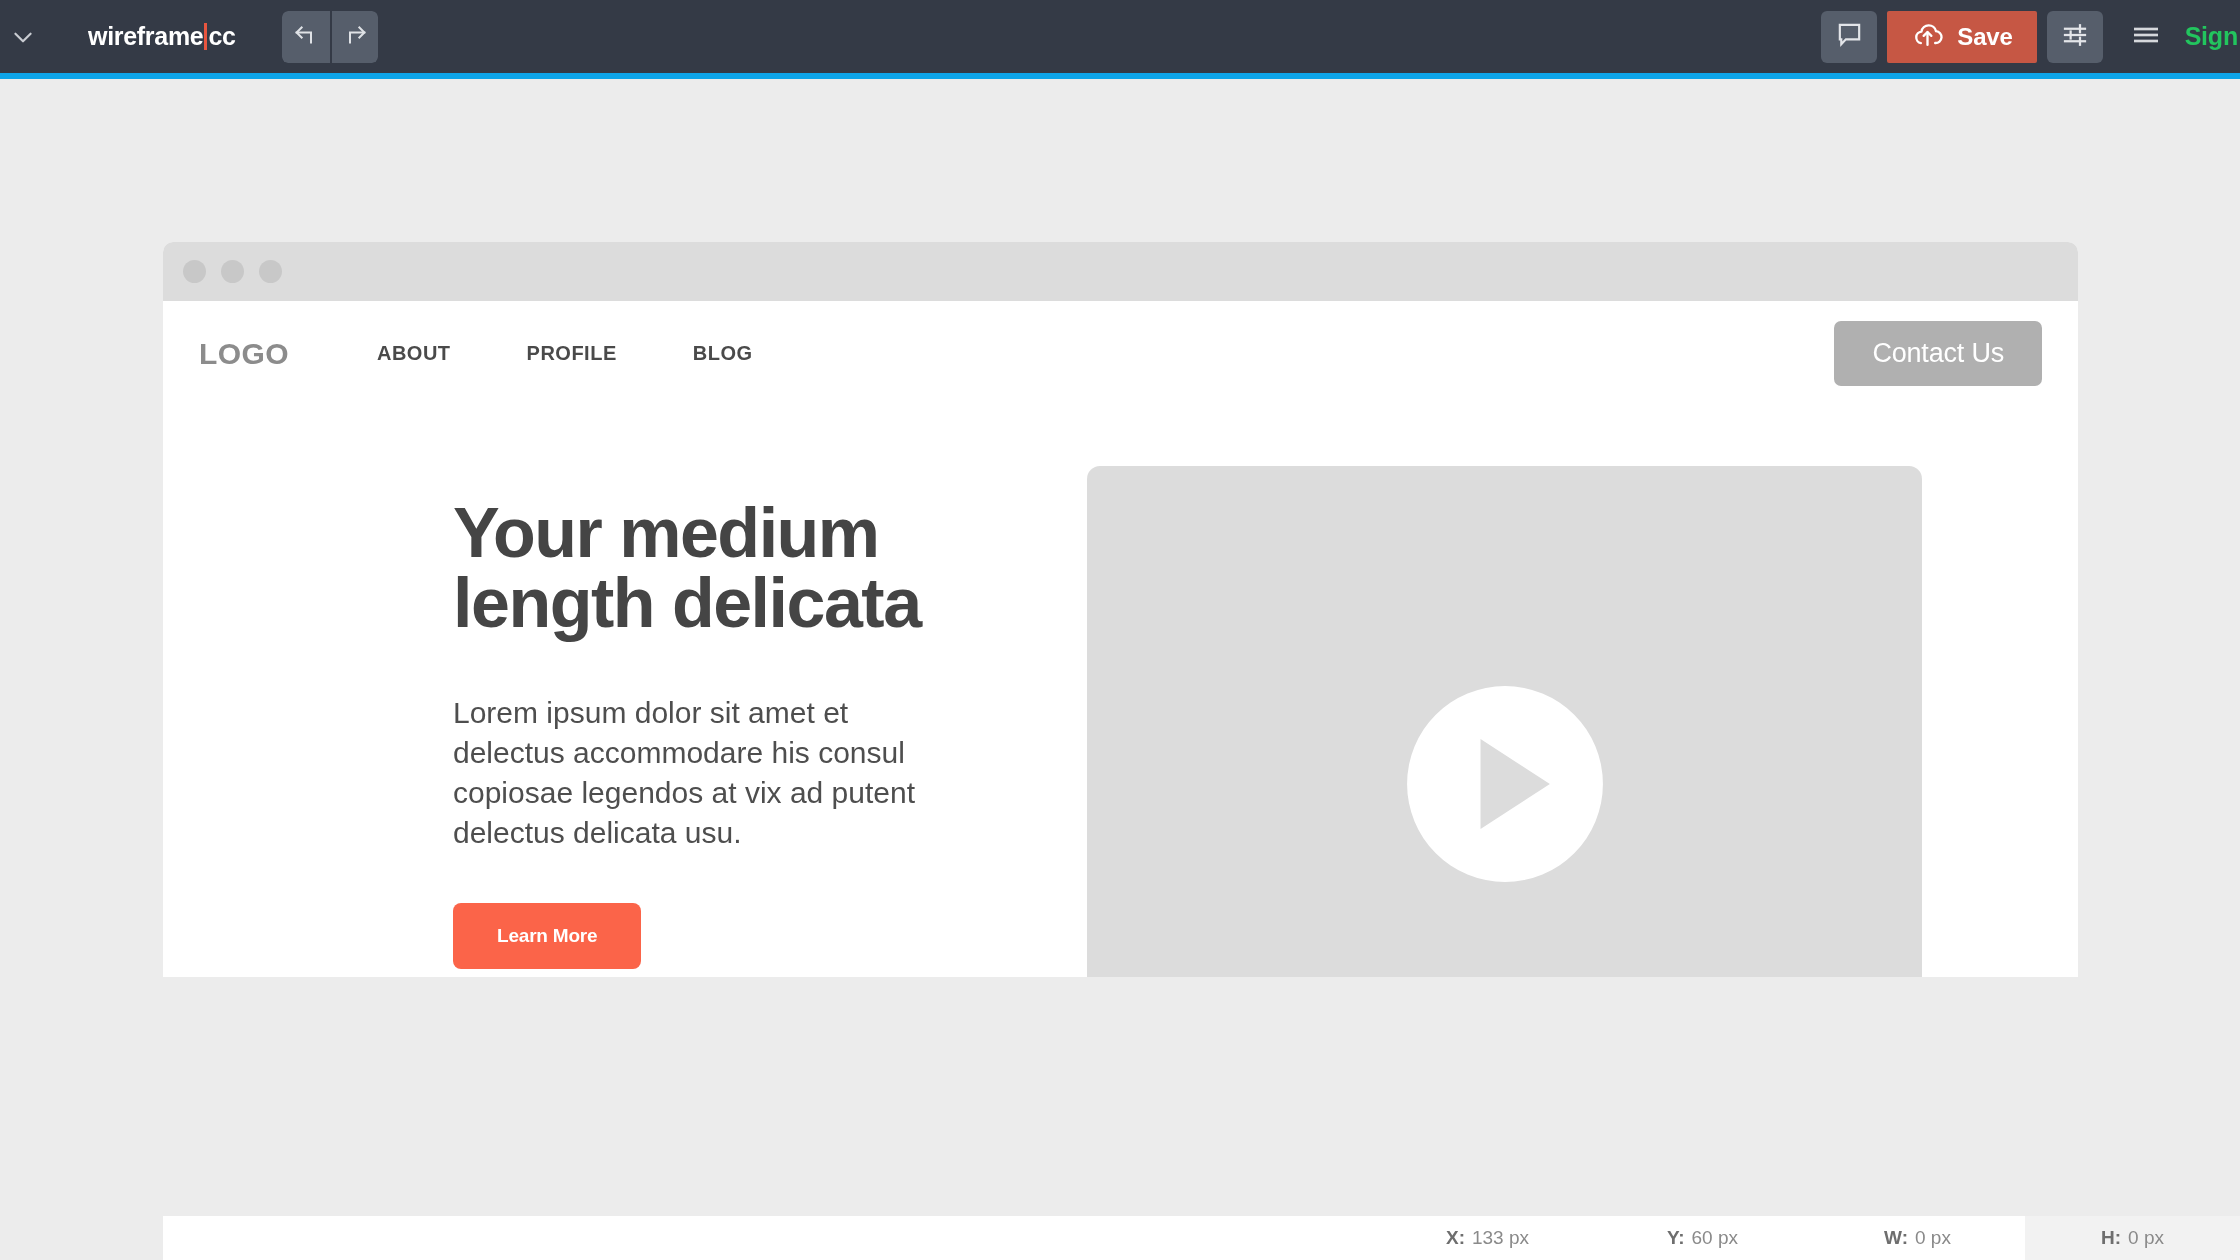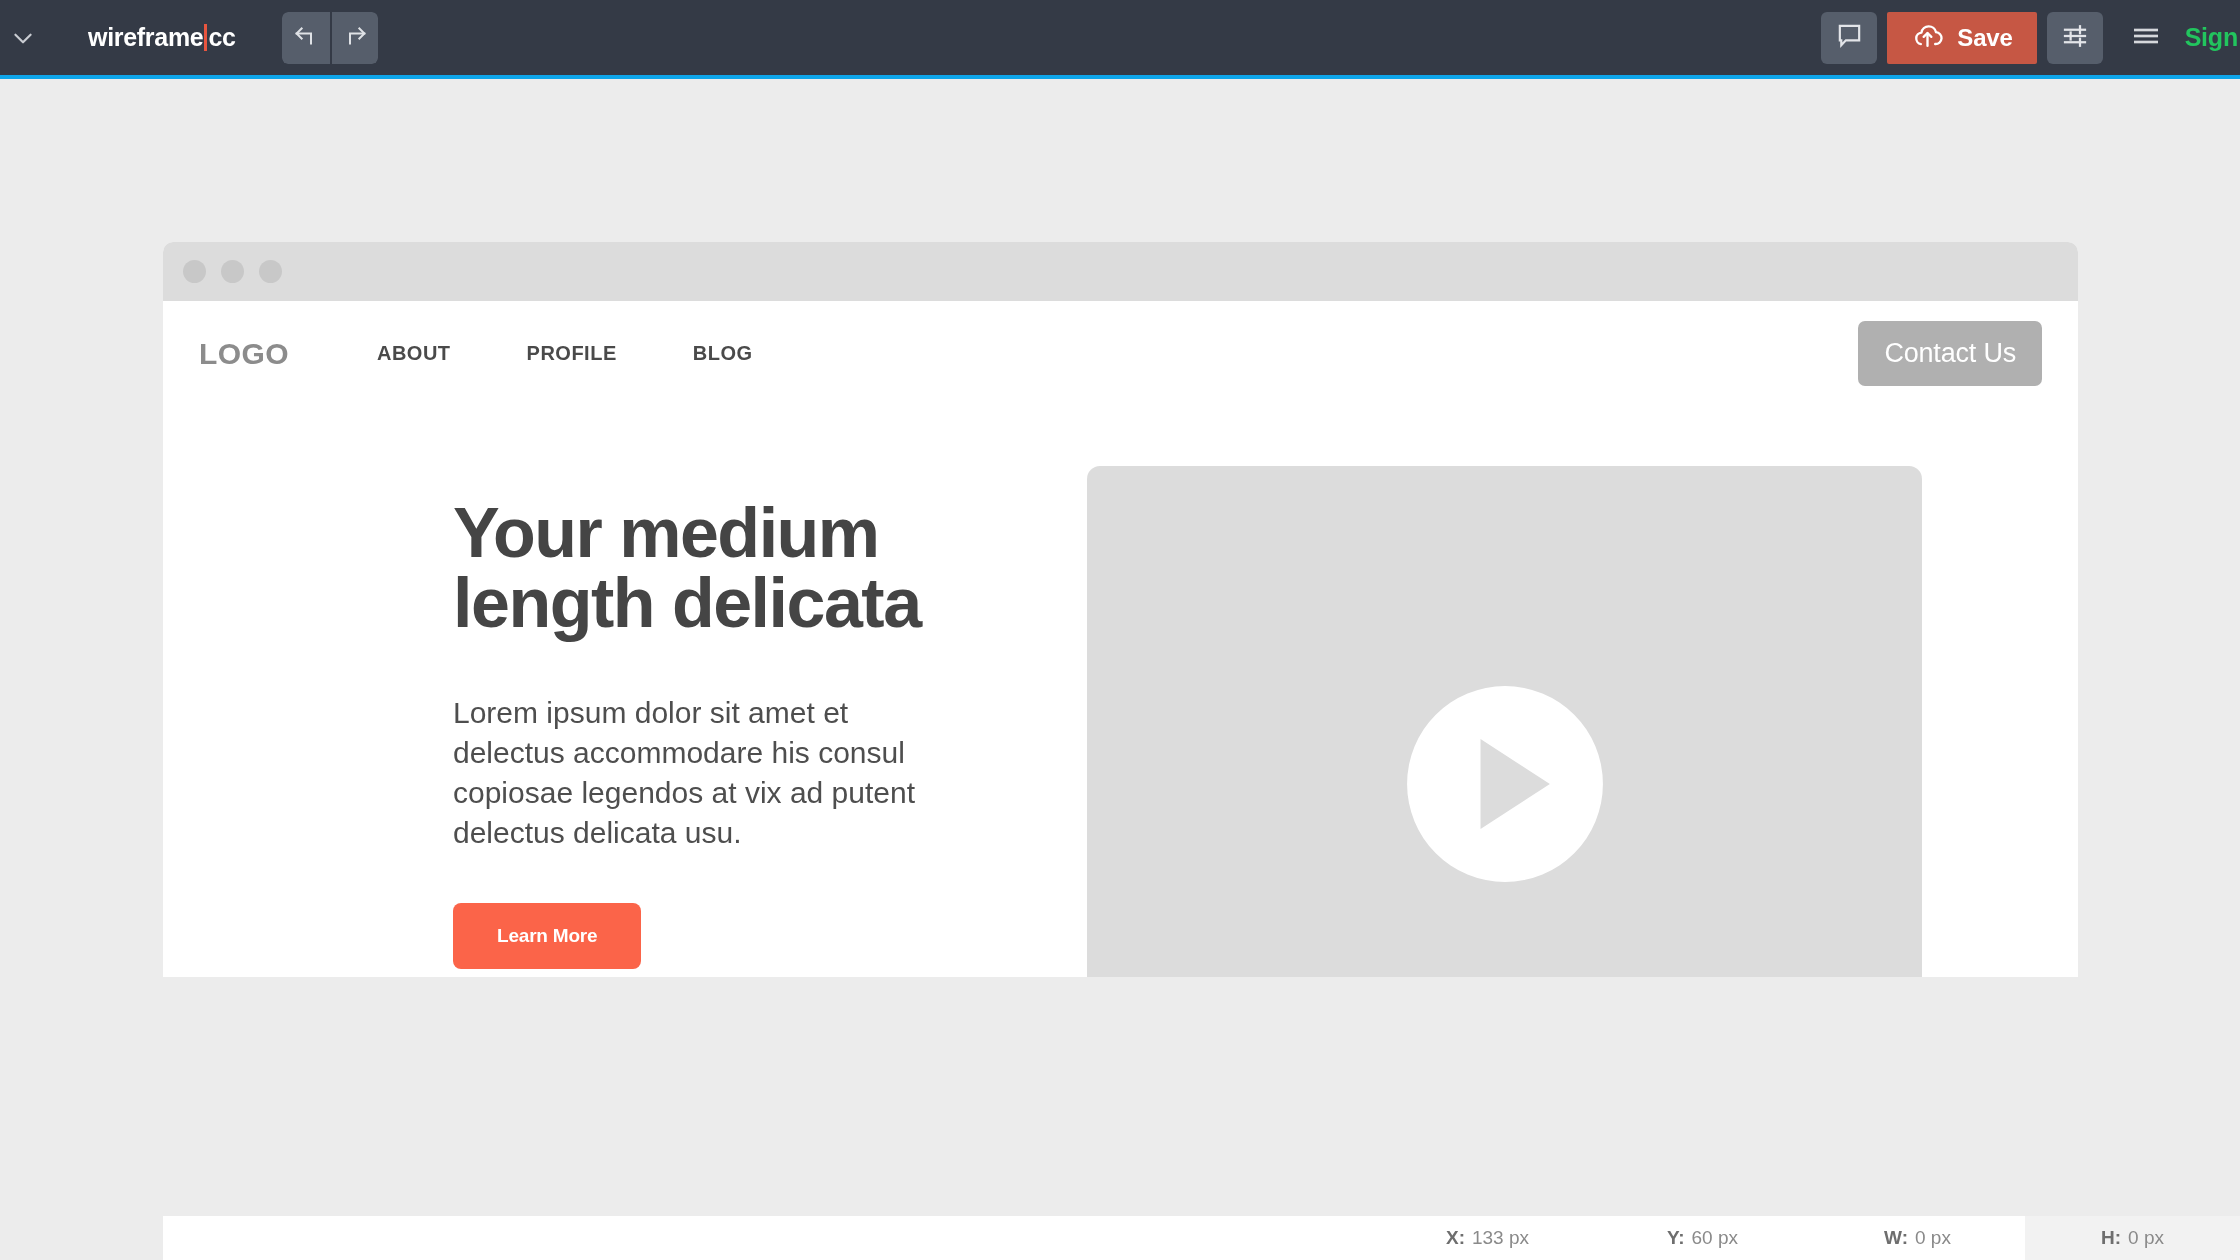--- a/index.html
+++ b/index.html
@@ -14,21 +14,21 @@
 
   
   #app-toolbar {
     position: absolute;
     top: 0; left: 0;
     width: 2240px;
     height: 79px;
     background: #343a46;
     display: flex;
     align-items: center;
-    border-bottom: 4px solid #0ea5e9;
+    border-bottom: 6px solid #0ea5e9;
   }
 
   .tb-left {
     display: flex;
     align-items: center;
     height: 100%;
   }
 
   #panel-collapse-chevron {
     width: 46px;
@@ -210,21 +210,21 @@
     font-weight: bold;
     color: #4a4a4a;
     letter-spacing: 0.5px;
     margin-right: 76px;
     cursor: pointer;
   }
   #contact-us-button {
     margin-left: auto;
     background: #b0b0b0;
     border-radius: 7px;
-    padding: 17px 26px;
+    padding: 17px 38px;
     color: #ffffff;
     font-size: 27px;
     cursor: pointer;
     letter-spacing: -0.2px;
   }
 
   
   #hero {
     display: flex;
     padding: 60px 36px 0 36px;

